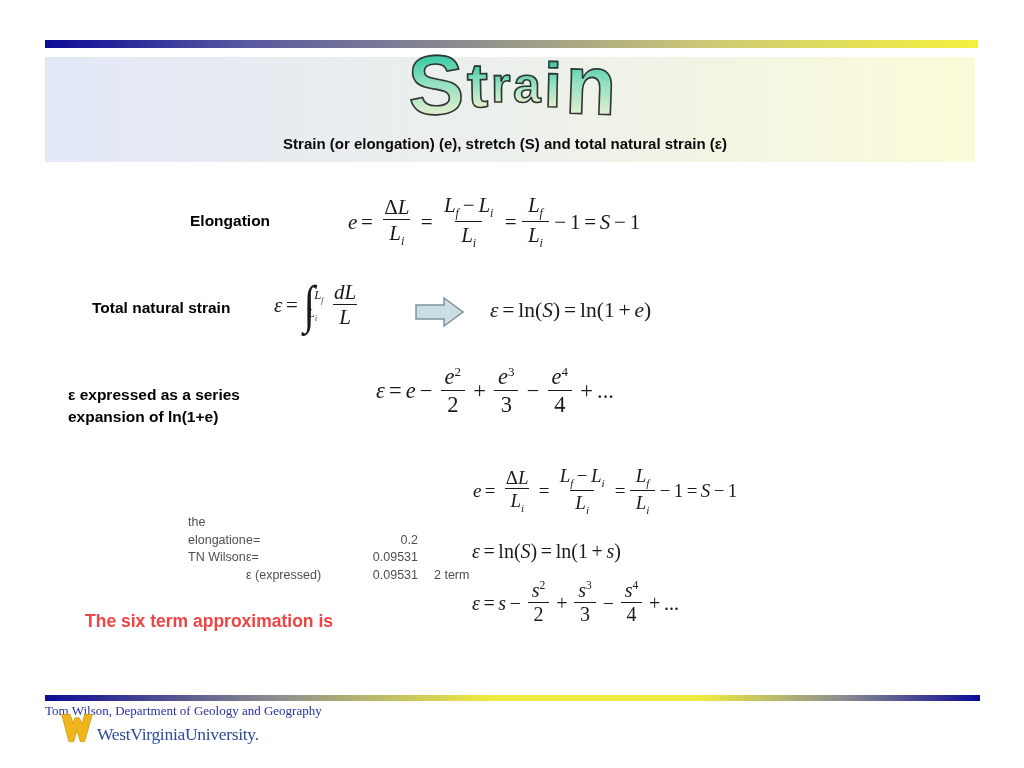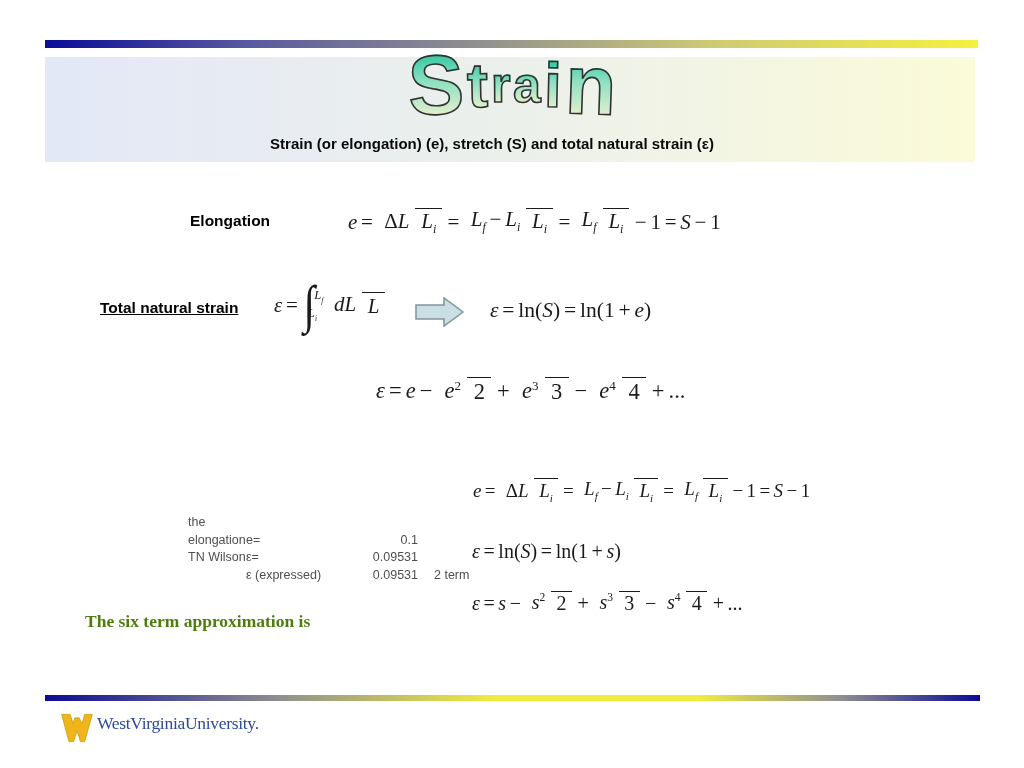--- a/index.html
+++ b/index.html
@@ -17,32 +17,32 @@
   
   .wordart{position:absolute;left:50%;top:46px;transform:translateX(-50%);
     display:flex;align-items:center;gap:1px;font-family:"Liberation Sans",sans-serif;
     font-weight:bold;line-height:.95;}
   .wa-letter{color:#46cda8;-webkit-text-stroke:1.6px #333;padding:0 1px;display:inline-block;}
   @supports ((-webkit-background-clip:text) or (background-clip:text)){
     .wa-letter{background:linear-gradient(180deg,#2fc7a0 8%,#8fe0c2 45%,#f4f3cf 95%);
       -webkit-background-clip:text;background-clip:text;color:transparent;}
   }
 
-  .subtitle{position:absolute;left:32px;top:135px;width:920px;text-align:center;
+  .subtitle{position:absolute;left:45px;top:135px;width:920px;text-align:center;
     font-size:15px;font-weight:bold;color:#0a0a0a;}
 
   .lbl{position:absolute;font-weight:bold;font-size:15.5px;color:#000;}
 
   
   .formula{position:absolute;display:flex;align-items:center;
     font-family:"Liberation Serif",serif;color:#1a1a1a;white-space:nowrap;}
   .mv{font-style:italic;}
   .mr{font-style:normal;}
   .mo{font-style:normal;padding:0 .18em;}
-  .mfrac{display:inline-flex;align-items:center;margin:17px .08em;}
+  .mfrac{display:inline-flex;flex-direction:column;align-items:center;margin:17px .08em;}
   .mnum{padding:0 .28em .05em;line-height:1.05;}
   .mden{border-top:1.5px solid #1a1a1a;padding:.03em .28em 0;line-height:1.15;}
   .mint{display:inline-flex;align-items:center;margin-right:.15em;}
   .misign{font-size:2.5em;line-height:.95;transform:scaleX(.8);}
   .milims{display:inline-flex;flex-direction:column;justify-content:space-between;
     height:2.7em;font-size:.6em;margin-left:-.15em;padding:.15em 0 .1em;}
   .milo{transform:translateX(-.5em);}
   .msup{font-size:.58em;font-style:normal;}
   .msub{font-size:.58em;font-style:italic;}
 
@@ -50,29 +50,29 @@
   .arrow{position:absolute;left:415px;top:296px;}
 
   
   .worksheet{position:absolute;left:188px;top:514px;display:grid;
     grid-template-columns:58px 104px 68px 70px;grid-auto-rows:17.5px;
     font-size:12.5px;color:#4f4f4f;line-height:17.5px;}
   .ws-v{text-align:right;}
   .ws-note{padding-left:16px;}
 
   .sixterm{position:absolute;left:85px;top:609px;font-weight:bold;font-size:17.5px;
-    line-height:24px;color:#4d7c0f;font-family:Liberation Serif, serif;}
+    line-height:24px;color:#ef4444;}
   .series-lbl{line-height:22px;}
 
   
   .footer-bar{position:absolute;left:45px;top:695px;width:935px;height:6px;
     background:linear-gradient(90deg,#0b0b97 0%,#8f8f8f 25%,#efec3e 48%,#efec3e 70%,#8f8f8f 85%,#0b0b97 100%);}
   .credit{position:absolute;left:45px;top:703px;font-family:"Liberation Serif",serif;
     font-size:13px;color:#2a2f9e;}
-  .wvu-logo{position:absolute;left:60px;top:711px;display:flex;align-items:flex-start;}
+  .wvu-logo{position:absolute;left:60px;top:711px;display:flex;align-items:flex-end;}
   .wvu-text{font-family:"Liberation Serif",serif;font-size:17.5px;color:#2b4b9b;
     letter-spacing:-.3px;margin-left:3px;margin-top:2px;}
 </style>
 </head>
 <body>
 
 <div class="slide">
 
   <div class="top-bar"></div>
 
@@ -108,21 +108,21 @@
         <span class="mden"><span class="mv">L<sub class="msub">i</sub></span></span>
       </span>
       <span class="mo">−</span>
       <span class="mr">1</span>
       <span class="mo">=</span>
       <span class="mv">S</span>
       <span class="mo">−</span>
       <span class="mr">1</span>
     </div>
 
-  <div class="lbl" style="left:100px;top:299px;text-decoration:underline;">Total natural strain</div>
+  <div class="lbl" style="left:92px;top:299px;">Total natural strain</div>
   <div class="formula" style="left:274px;top:272px;height:66px;font-size:21px;">
       <span class="mv">ε</span>
       <span class="mo">=</span>
       <span class="mint">
         <span class="misign">∫</span>
         <span class="milims">
           <span class="mihi"><span class="mv">L<sub class="msub">f</sub></span></span>
           <span class="milo"><span class="mv">L<sub class="msub">i</sub></span></span>
         </span>
       </span>
@@ -142,20 +142,24 @@
       <span class="mr">ln(</span>
       <span class="mv">S</span>
       <span class="mr">)</span>
       <span class="mo">=</span>
       <span class="mr">ln(1</span>
       <span class="mo">+</span>
       <span class="mv">e</span>
       <span class="mr">)</span>
     </div>
 
+  <div class="lbl series-lbl" style="left:68px;top:384px;">
+    <div>ε expressed as a series</div>
+    <div>expansion of ln(1+e)</div>
+  </div>
   <div class="formula" style="left:376px;top:358px;height:66px;font-size:22.5px;">
       <span class="mv">ε</span>
       <span class="mo">=</span>
       <span class="mv">e</span>
       <span class="mo">−</span>
       <span class="mfrac">
         <span class="mnum"><span class="mv">e<sup class="msup">2</sup></span></span>
         <span class="mden"><span class="mr">2</span></span>
       </span>
       <span class="mo">+</span>
@@ -173,21 +177,21 @@
     </div>
 
   <div class="worksheet">
     <div>the</div>
     <div></div>
     <div class="ws-v"></div>
     <div class="ws-note"></div>
 
     <div>elongation</div>
     <div>e=</div>
-    <div class="ws-v">0.1</div>
+    <div class="ws-v">0.2</div>
     <div class="ws-note"></div>
 
     <div>TN Wilson</div>
     <div>ε=</div>
     <div class="ws-v">0.09531</div>
     <div class="ws-note"></div>
 
     <div></div>
     <div>ε (expressed)</div>
     <div class="ws-v">0.09531</div>
@@ -251,20 +255,21 @@
       </span>
       <span class="mo">+</span>
       <span class="mr">...</span>
     </div>
 
   <div class="sixterm">
     <div>The six term approximation is</div>
   </div>
 
   <div class="footer-bar"></div>
+  <div class="credit">Tom Wilson, Department of Geology and Geography</div>
 
   <div class="wvu-logo">
     <svg width="34" height="34" viewBox="0 0 40 36">
       <path d="M2 2 L12 2 L15.5 13 L17.5 6 L22.5 6 L26 13 L29 2 L38 2 L29 34 L24 34 L20 21 L16 34 L10.5 34 Z" fill="#f0b41c" stroke="#caa20a" stroke-width="1"></path>
     </svg>
     <span class="wvu-text">WestVirginiaUniversity.</span>
   </div>
 
 </div>
 

